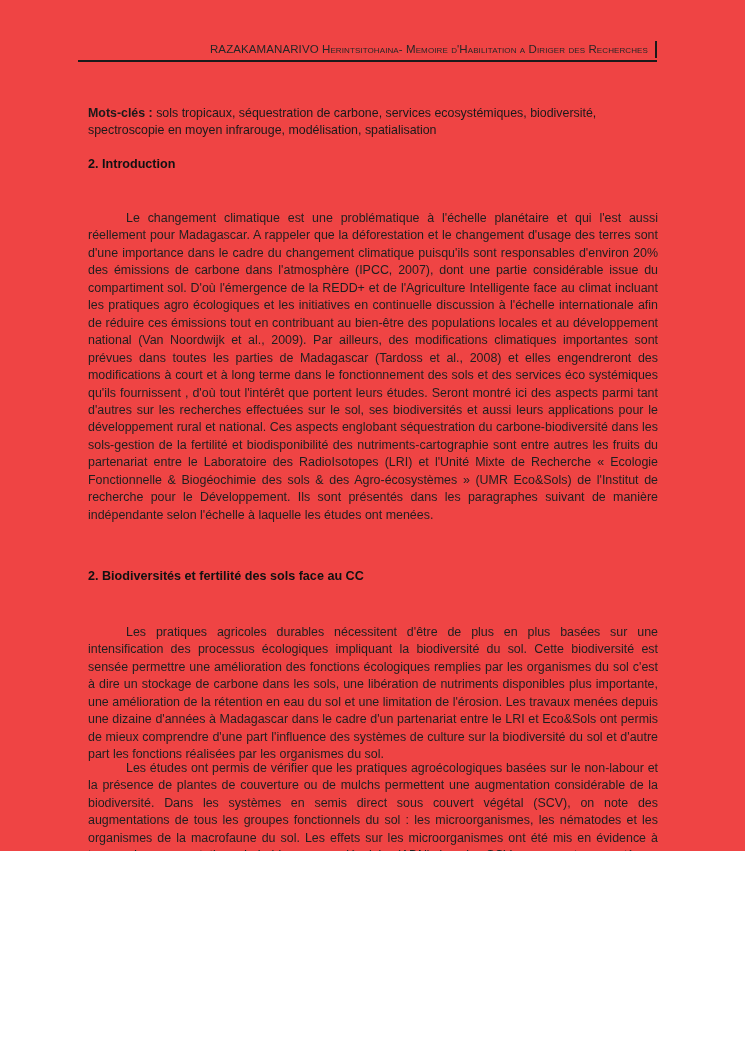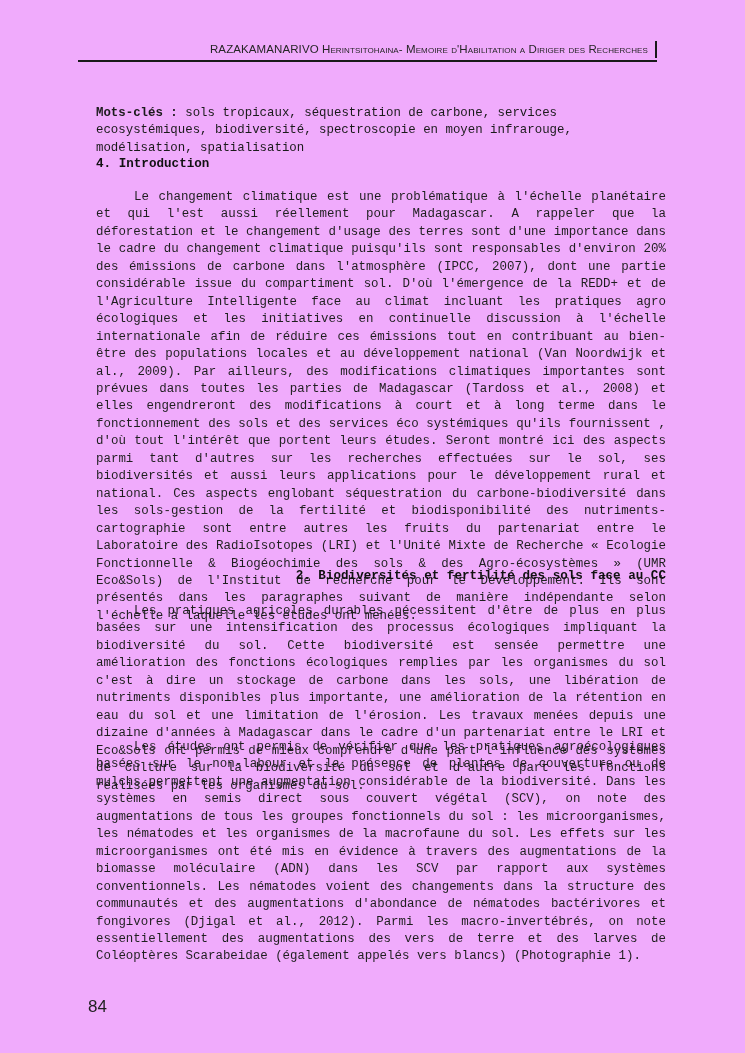--- a/index.html
+++ b/index.html
@@ -3,22 +3,22 @@
 <meta charset="utf-8">
 <style>
   html, body {
     margin: 0;
     padding: 0;
     background: #ffffff;
   }
   .page {
     position: relative;
     width: 745px;
-    height: 1053px;
-    background: #f0abfc;
+    height: 851px;
+    background: #ef4444;
     font-family: "Liberation Sans", "DejaVu Sans", sans-serif;
     color: #1a1a1a;
     overflow: hidden;
   }
 
   
   .doc-header {
     position: absolute;
     top: 41px;
     left: 78px;
@@ -35,45 +35,46 @@
     font-size: 11.5px;
     line-height: 17px;
     font-variant: small-caps;
     letter-spacing: 0.1px;
     color: #262626;
     white-space: nowrap;
   }
   .doc-header-line.bold { font-weight: bold; color: #111; }
 
   
-  .content-block { position: absolute; left: 96px; width: 570px; font-family: Liberation Mono, monospace; }
+  .content-block { position: absolute; left: 88px; width: 570px; }
 
   .keywords {
     top: 105px;
     font-size: 12.4px;
     line-height: 17.3px;
     text-align: left;
   }
   .keywords .kw-label { font-weight: bold; }
 
   .section-heading {
     font-size: 12.6px;
     font-weight: bold;
     line-height: 16px;
     color: #111;
   }
   .heading-1 { top: 156px; }
-  .heading-2 { top: 568px; text-align: right; }
+  .heading-2 { top: 568px; }
 
   .para {
     font-size: 12.45px;
     line-height: 17.45px;
     text-align: justify;
     text-indent: 38px;
     color: #1f1f1f;
+    margin-top: 21px;
   }
   .para-intro { top: 189px; }
   .para-2a   { top: 603px; }
   .para-2b   { top: 739px; }
 
   
   .page-number {
     position: absolute;
     top: 997px;
     left: 88px;
@@ -91,21 +92,21 @@
     <div class="doc-header-inner">
       <div class="doc-header-line">RAZAKAMANARIVO Herintsitohaina- Memoire d'Habilitation a Diriger des Recherches</div>
     </div>
   </div>
 
   <div class="content-block keywords">
     <span class="kw-label">Mots-clés :</span>
     <span>sols tropicaux, séquestration de carbone, services ecosystémiques, biodiversité, spectroscopie en moyen infrarouge, modélisation, spatialisation</span>
   </div>
 
-  <div class="content-block section-heading heading-1">4. Introduction</div>
+  <div class="content-block section-heading heading-1">2. Introduction</div>
 
   <div class="content-block para para-intro">Le changement climatique est une problématique à l'échelle planétaire et qui l'est aussi réellement pour Madagascar. A rappeler que la déforestation et le changement d'usage des terres sont d'une importance dans le cadre du changement climatique puisqu'ils sont responsables d'environ 20% des émissions de carbone dans l'atmosphère (IPCC, 2007), dont une partie considérable issue du compartiment sol. D'où l'émergence de la REDD+ et de l'Agriculture Intelligente face au climat incluant les pratiques agro écologiques et les initiatives en continuelle discussion à l'échelle internationale afin de réduire ces émissions tout en contribuant au bien-être des populations locales et au développement national (Van Noordwijk et al., 2009). Par ailleurs, des modifications climatiques importantes sont prévues dans toutes les parties de Madagascar (Tardoss et al., 2008) et elles engendreront des modifications à court et à long terme dans le fonctionnement des sols et des services éco systémiques qu'ils fournissent , d'où tout l'intérêt que portent leurs études. Seront montré ici des aspects parmi tant d'autres sur les recherches effectuées sur le sol, ses biodiversités et aussi leurs applications pour le développement rural et national. Ces aspects englobant séquestration du carbone-biodiversité dans les sols-gestion de la fertilité et biodisponibilité des nutriments-cartographie sont entre autres les fruits du partenariat entre le Laboratoire des RadioIsotopes (LRI) et l'Unité Mixte de Recherche « Ecologie Fonctionnelle &amp; Biogéochimie des sols &amp; des Agro-écosystèmes » (UMR Eco&amp;Sols) de l'Institut de recherche pour le Développement. Ils sont présentés dans les paragraphes suivant de manière indépendante selon l'échelle à laquelle les études ont menées.</div>
 
   <div class="content-block section-heading heading-2">2. Biodiversités et fertilité des sols face au CC</div>
 
   <div class="content-block para para-2a">Les pratiques agricoles durables nécessitent d'être de plus en plus basées sur une intensification des processus écologiques impliquant la biodiversité du sol. Cette biodiversité est sensée permettre une amélioration des fonctions écologiques remplies par les organismes du sol c'est à dire un stockage de carbone dans les sols, une libération de nutriments disponibles plus importante, une amélioration de la rétention en eau du sol et une limitation de l'érosion. Les travaux menées depuis une dizaine d'années à Madagascar dans le cadre d'un partenariat entre le LRI et Eco&amp;Sols ont permis de mieux comprendre d'une part l'influence des systèmes de culture sur la biodiversité du sol et d'autre part les fonctions réalisées par les organismes du sol.</div>
 
   <div class="content-block para para-2b">Les études ont permis de vérifier que les pratiques agroécologiques basées sur le non-labour et la présence de plantes de couverture ou de mulchs permettent une augmentation considérable de la biodiversité. Dans les systèmes en semis direct sous couvert végétal (SCV), on note des augmentations de tous les groupes fonctionnels du sol : les microorganismes, les nématodes et les organismes de la macrofaune du sol. Les effets sur les microorganismes ont été mis en évidence à travers des augmentations de la biomasse moléculaire (ADN) dans les SCV par rapport aux systèmes conventionnels. Les nématodes voient des changements dans la structure des communautés et des augmentations d'abondance de nématodes bactérivores et fongivores (Djigal et al., 2012). Parmi les macro-invertébrés, on note essentiellement des augmentations des vers de terre et des larves de Coléoptères Scarabeidae (également appelés vers blancs) (Photographie 1).</div>
 
   <div class="page-number">84</div>

